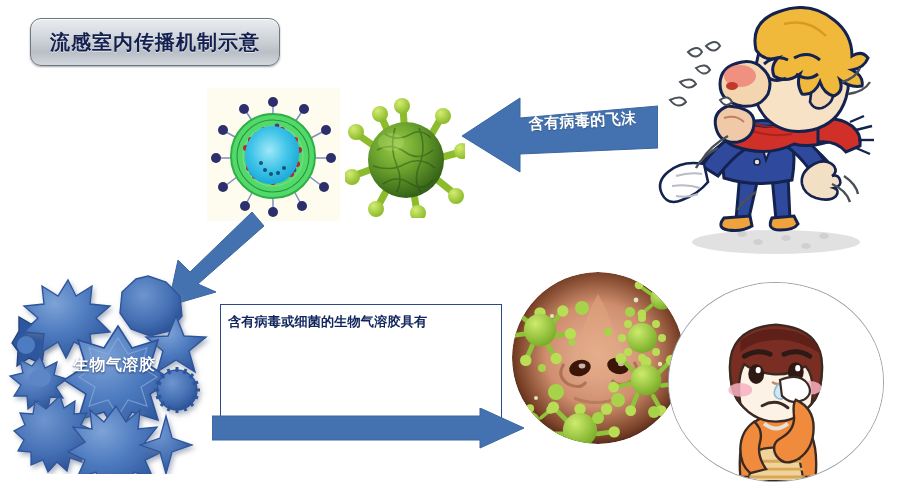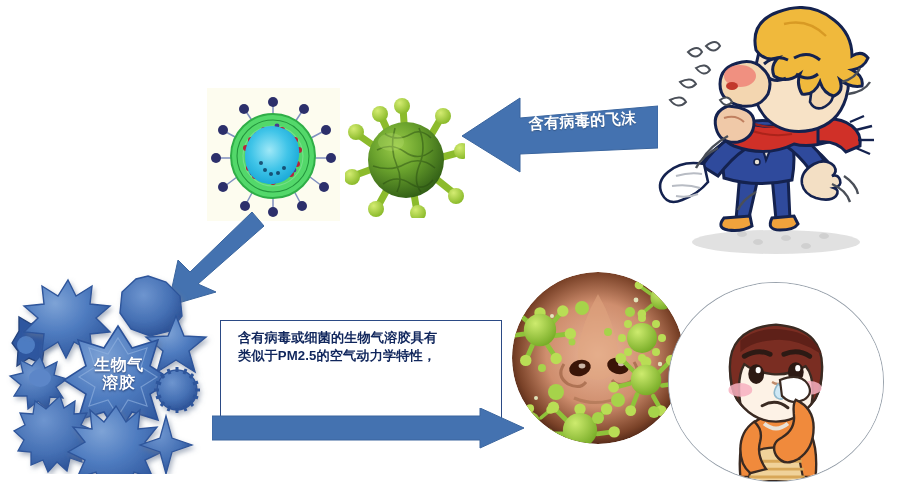--- a/index.html
+++ b/index.html
@@ -48,31 +48,31 @@
   
   .man{position:absolute;left:636px;top:6px;width:278px;height:252px;}
 
   
   .arrow-diag{position:absolute;left:152px;top:212px;width:112px;height:98px;}
 
   
   .aerosol{position:absolute;left:0px;top:268px;width:228px;height:206px;}
   .aerosol-core-label{
     position:absolute;left:73px;top:338px;width:92px;height:54px;
-    display:flex;flex-direction:column;align-items:center;justify-content:flex-end;
+    display:flex;flex-direction:row;align-items:center;justify-content:flex-start;
     color:#ffffff;font-size:16px;font-weight:bold;line-height:1.12;
     text-shadow:0 1px 2px rgba(10,30,80,.75);
     pointer-events:none;letter-spacing:.5px;
   }
 
   
   .callout{
-    position:absolute;left:220px;top:320px;width:282px;height:118px;
+    position:absolute;left:220px;top:304px;width:282px;height:118px;
     background:#ffffff;border:1.4px solid #2b4a85;
-    box-sizing:border-box;padding:8px 7px 6px 17px;
+    box-sizing:border-box;padding:8px 7px 6px 7px;
   }
   .callout p{
     margin:0;color:#10265c;font-size:13.2px;font-weight:bold;
     line-height:1.33;letter-spacing:.1px;
   }
 
   
   .arrow-right{position:absolute;left:212px;top:408px;width:312px;height:44px;}
 
   
@@ -86,20 +86,23 @@
     position:absolute;left:668px;top:282px;width:216px;height:200px;
     border-radius:50%;overflow:hidden;border:1px solid #9aa3ad;box-sizing:border-box;
     background:#ffffff;
   }
 </style>
 </head>
 <body>
 
 <div class="stage">
 
+  <div class="title-box">
+    <span class="title-text">流感室内传播机制示意</span>
+  </div>
 
   <div class="virus-plate">
     <svg class="virus-cross" viewBox="0 0 133 133">
       <defs>
         <radialGradient id="coreG" cx="45%" cy="42%" r="62%">
           <stop offset="0%" stop-color="#9fe8f7"></stop>
           <stop offset="55%" stop-color="#3fc4e8"></stop>
           <stop offset="100%" stop-color="#16a6d6"></stop>
         </radialGradient>
       </defs>
@@ -402,21 +405,20 @@
     </g>
   </svg>
 
   <div class="aerosol-core-label">
     <span>生物气</span>
     <span>溶胶</span>
   </div>
 
   <div class="callout">
     <p>含有病毒或细菌的生物气溶胶具有</p>
-    <p>类似于PM2.5的空气动力学特性，</p>
   </div>
 
   <svg class="arrow-right" viewBox="0 0 312 44">
     <polygon points="0,8 268,8 268,0 312,20 268,40 268,32 0,32" fill="#4472b0" stroke="#3a659e" stroke-width="1"></polygon>
   </svg>
 
   <div class="nose-circle">
     <svg viewBox="0 0 172 172" width="172" height="172">
       <defs>
         <radialGradient id="skinG" cx="50%" cy="48%" r="58%">

